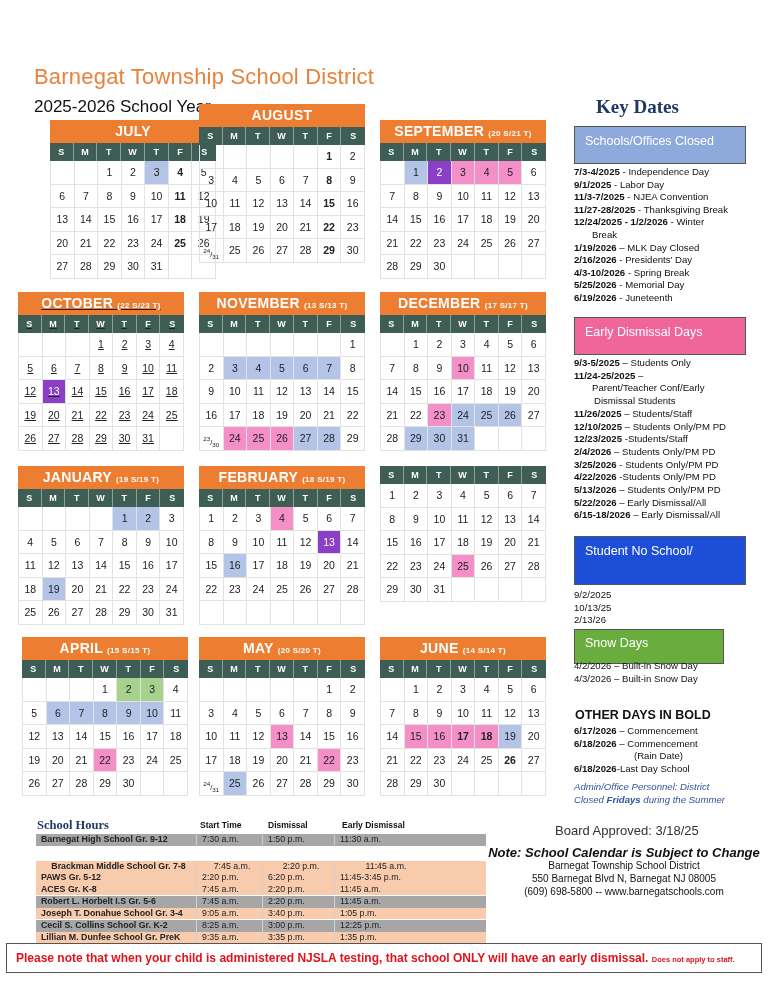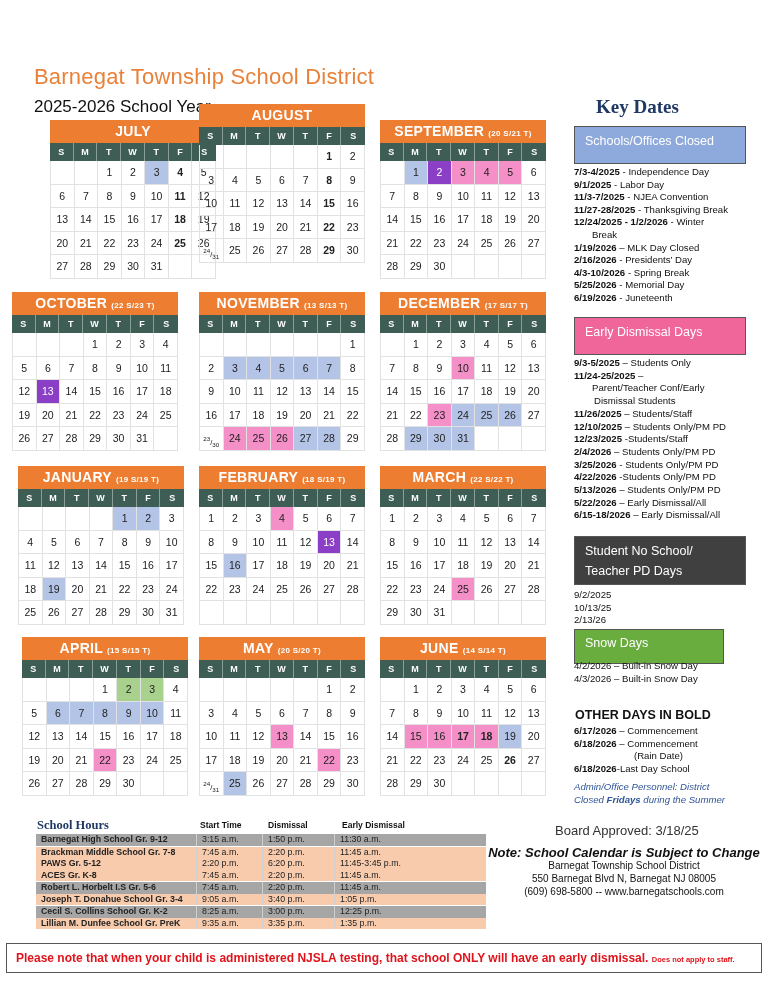--- a/index.html
+++ b/index.html
@@ -22,21 +22,21 @@
   .c-early { background: #f48fc8; }
   .c-pd { background: #8b3fc6; color: #fff !important; }
   .c-snow { background: #a9d18e; }
   .c-bold { font-weight: bold; }
   .frac { font-size: 7.5px !important; }
 
   .key-title { position: absolute; left: 596px; top: 96px; font-family: "Liberation Serif", serif; font-weight: bold; font-size: 19px; color: #1f3864; }
   .key-box { position: absolute; left: 574px; width: 172px; color: #fff; font-size: 12.5px; padding-left: 10px; border: 1px solid #555; }
   .box-closed { top: 126px; height: 38px; background: #8ea9db; line-height: 28px; }
   .box-early { top: 317px; height: 38px; background: #f0669b; line-height: 28px; }
-  .box-pd { top: 536px; height: 49px; background: #404040; line-height: 20px; padding-top: 4px; }
+  .box-pd { top: 536px; height: 49px; background: #1d4ed8; line-height: 20px; padding-top: 4px; }
   .box-snow { top: 629px; height: 35px; background: #6aad3f; line-height: 27px; width: 150px; }
   .key-list { position: absolute; left: 574px; width: 194px; font-size: 9.6px; line-height: 12.6px; color: #111; }
   .key-list .item b { font-weight: bold; }
   .key-list .indent { padding-left: 18px; }
   .key-list .indent2 { padding-left: 20px; }
   .list-closed { top: 166px; }
   .list-early { top: 357px; line-height: 12.7px; }
   .list-pd { top: 589px; }
   .list-snow { top: 660px; }
   .other-title { position: absolute; left: 575px; top: 708px; font-size: 12.5px; font-weight: bold; color: #111; }
@@ -208,21 +208,21 @@
         <div>27</div>
         <div>28</div>
         <div>29</div>
         <div>30</div>
         <div></div>
         <div></div>
         <div></div>
         <div></div>
       </div>
     </div>
-    <div class="month" style="left: 12px; top: 292px;">
+    <div class="month" style="left: 18px; top: 292px; text-decoration: underline;">
       <div class="month-header">OCTOBER <span class="counts">(22 S/23 T)</span></div>
       <div class="dow-row">
         <div>S</div>
         <div>M</div>
         <div>T</div>
         <div>W</div>
         <div>T</div>
         <div>F</div>
         <div>S</div>
       </div>
@@ -454,21 +454,20 @@
         <div></div>
         <div></div>
         <div></div>
         <div></div>
         <div></div>
         <div></div>
         <div></div>
       </div>
     </div>
     <div class="month" style="left: 380px; top: 466px;">
-      <div class="month-header">MARCH <span class="counts">(22 S/22 T)</span></div>
       <div class="dow-row">
         <div>S</div>
         <div>M</div>
         <div>T</div>
         <div>W</div>
         <div>T</div>
         <div>F</div>
         <div>S</div>
       </div>
       <div class="grid">
@@ -687,21 +686,20 @@
     <div class="item"><b>2/4/2026</b> – Students Only/PM PD</div>
     <div class="item"><b>3/25/2026</b> - Students Only/PM PD</div>
     <div class="item"><b>4/22/2026</b> -Students Only/PM PD</div>
     <div class="item"><b>5/13/2026</b> – Students Only/PM PD</div>
     <div class="item"><b>5/22/2026</b> – Early Dismissal/All</div>
     <div class="item"><b>6/15-18/2026</b> – Early Dismissal/All</div>
   </div>
 
 <div class="key-box box-pd">
   <div>Student No School/</div>
-  <div>Teacher PD Days</div>
 </div>
 <div class="key-list list-pd" id="list-pd">
     <div class="item">9/2/2025</div>
     <div class="item">10/13/25</div>
     <div class="item">2/13/26</div>
   </div>
 
 <div class="key-box box-snow">Snow Days</div>
 <div class="key-list list-snow" id="list-snow">
     <div class="item">4/2/2026 – Built-in Snow Day</div>
@@ -720,25 +718,25 @@
   <div><span>Closed </span><b>Fridays</b><span> during the Summer</span></div>
 </div>
 
 <div class="hours-title">School Hours</div>
 <div class="hours-head" style="left:200px">Start Time</div>
 <div class="hours-head" style="left:268px">Dismissal</div>
 <div class="hours-head" style="left:342px">Early Dismissal</div>
 <div class="hours-table" id="hours-table">
     <div class="hrow gray" style="margin-top: 1px;">
       <div>Barnegat High School Gr. 9-12</div>
-      <div>3:15 a.m.</div>
+      <div>7:30 a.m.</div>
       <div>1:50 p.m.</div>
       <div>11:30 a.m.</div>
     </div>
-    <div class="hrow peach" style="margin-top: 1px;">
+    <div class="hrow peach" style="margin-top: 15px; text-align: center;">
       <div>Brackman Middle School Gr. 7-8</div>
       <div>7:45 a.m.</div>
       <div>2:20 p.m.</div>
       <div>11:45 a.m.</div>
     </div>
     <div class="hrow peach">
       <div>PAWS Gr. 5-12</div>
       <div>2:20 p.m.</div>
       <div>6:20 p.m.</div>
       <div>11:45-3:45 p.m.</div>

